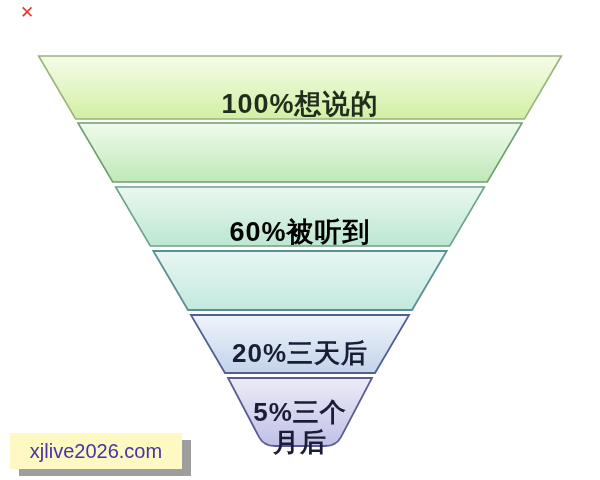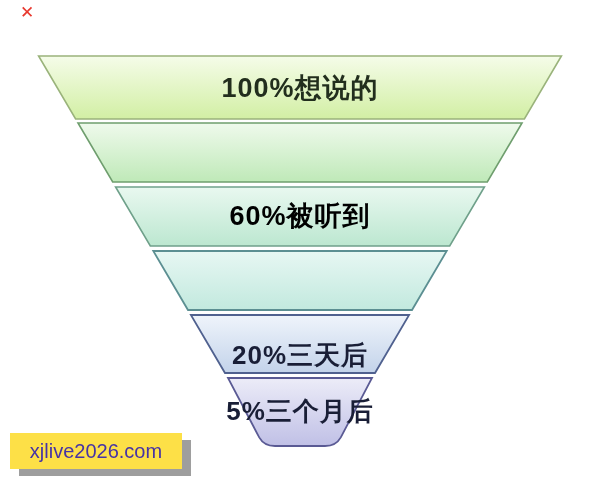--- a/index.html
+++ b/index.html
@@ -7,30 +7,30 @@
          font-family: "Liberation Sans", "DejaVu Sans", sans-serif; }
   .stage { position: relative; width: 600px; height: 480px; background: #ffffff; }
 
   .red-x { position: absolute; left: 20px; top: 4px; font-size: 17px; font-weight: bold;
            color: #e8382e; line-height: 1; user-select: none; }
 
   .funnel-svg { position: absolute; left: 0; top: 0; }
 
   .level-label { position: absolute; left: 0; width: 600px; display: flex;
                  align-items: center; justify-content: center; text-align: center;
-                 font-weight: bold; letter-spacing: 1px; pointer-events: none; }
+                 font-weight: bold; letter-spacing: 1px; pointer-events: none; margin-top: 16px; }
   .lab-1 { top: 55px;  height: 65px; font-size: 27px; color: #222e1d; }
   .lab-2 { top: 120px; height: 64px; font-size: 27px; color: #222e1d; }
   .lab-3 { top: 184px; height: 64px; font-size: 27px; color: #000000; }
   .lab-4 { top: 248px; height: 64px; font-size: 27px; color: #1c2b30; }
-  .lab-5 { top: 324px; height: 63px; font-size: 26px; color: #191e36; }
-  .lab-6 { top: 375px; height: 71px; font-size: 26px; color: #191e36; flex-direction: row; line-height: 30px; }
+  .lab-5 { top: 306px; height: 63px; font-size: 26px; color: #191e36; }
+  .lab-6 { top: 375px; height: 71px; font-size: 26px; color: #191e36; flex-direction: column; line-height: 30px; }
 
   .watermark { position: absolute; left: 10px; top: 433px; width: 172px; height: 36px;
-               background: #fde047; box-shadow: 9px 7px 0 #9e9e9e;
+               background: #fef9c3; box-shadow: 9px 7px 0 #9e9e9e;
                display: flex; align-items: center; justify-content: center;
                font-size: 20px; color: #4633a6; }
 </style>
 </head>
 <body>
 
 <div class="stage">
 
   <span class="red-x">✕</span>
 

